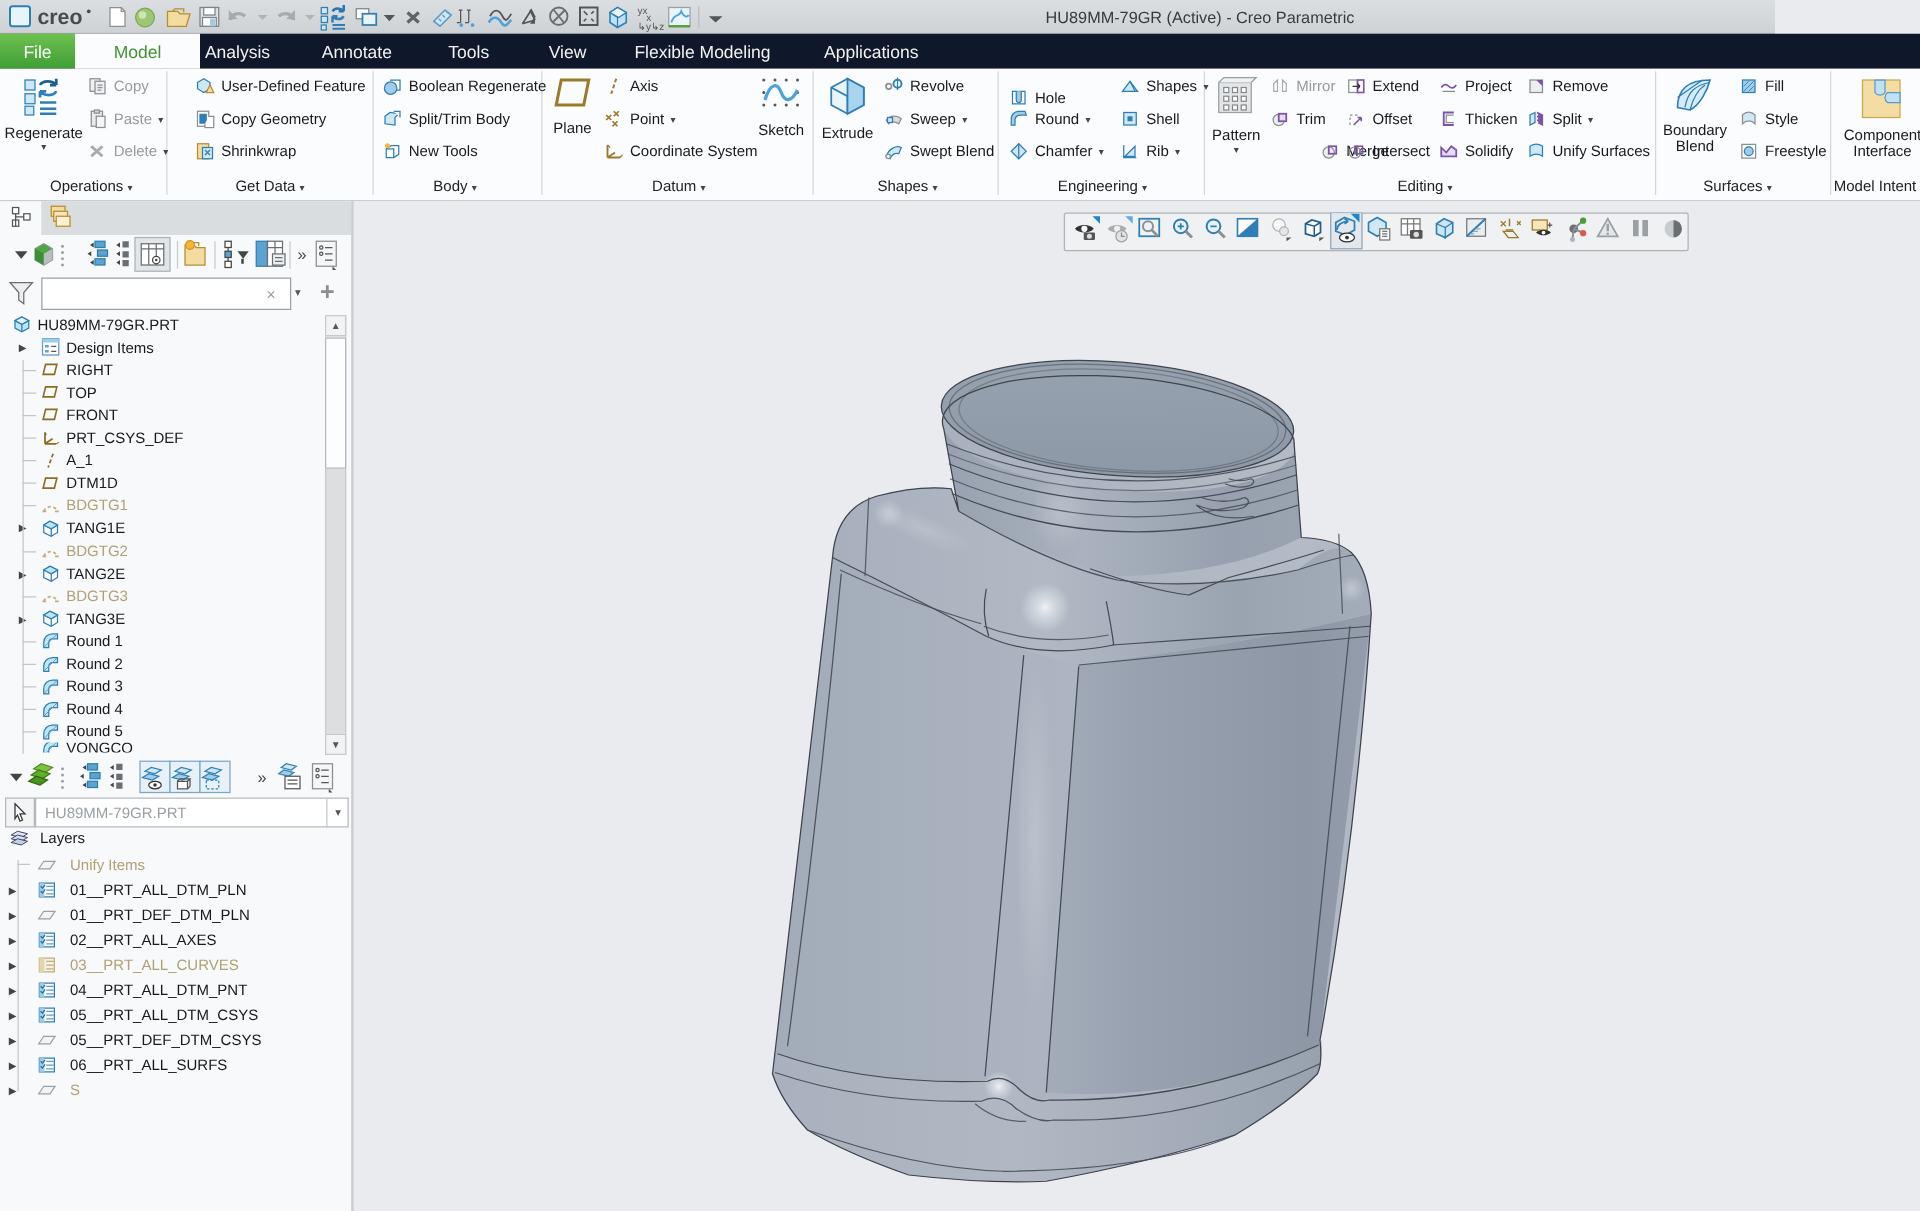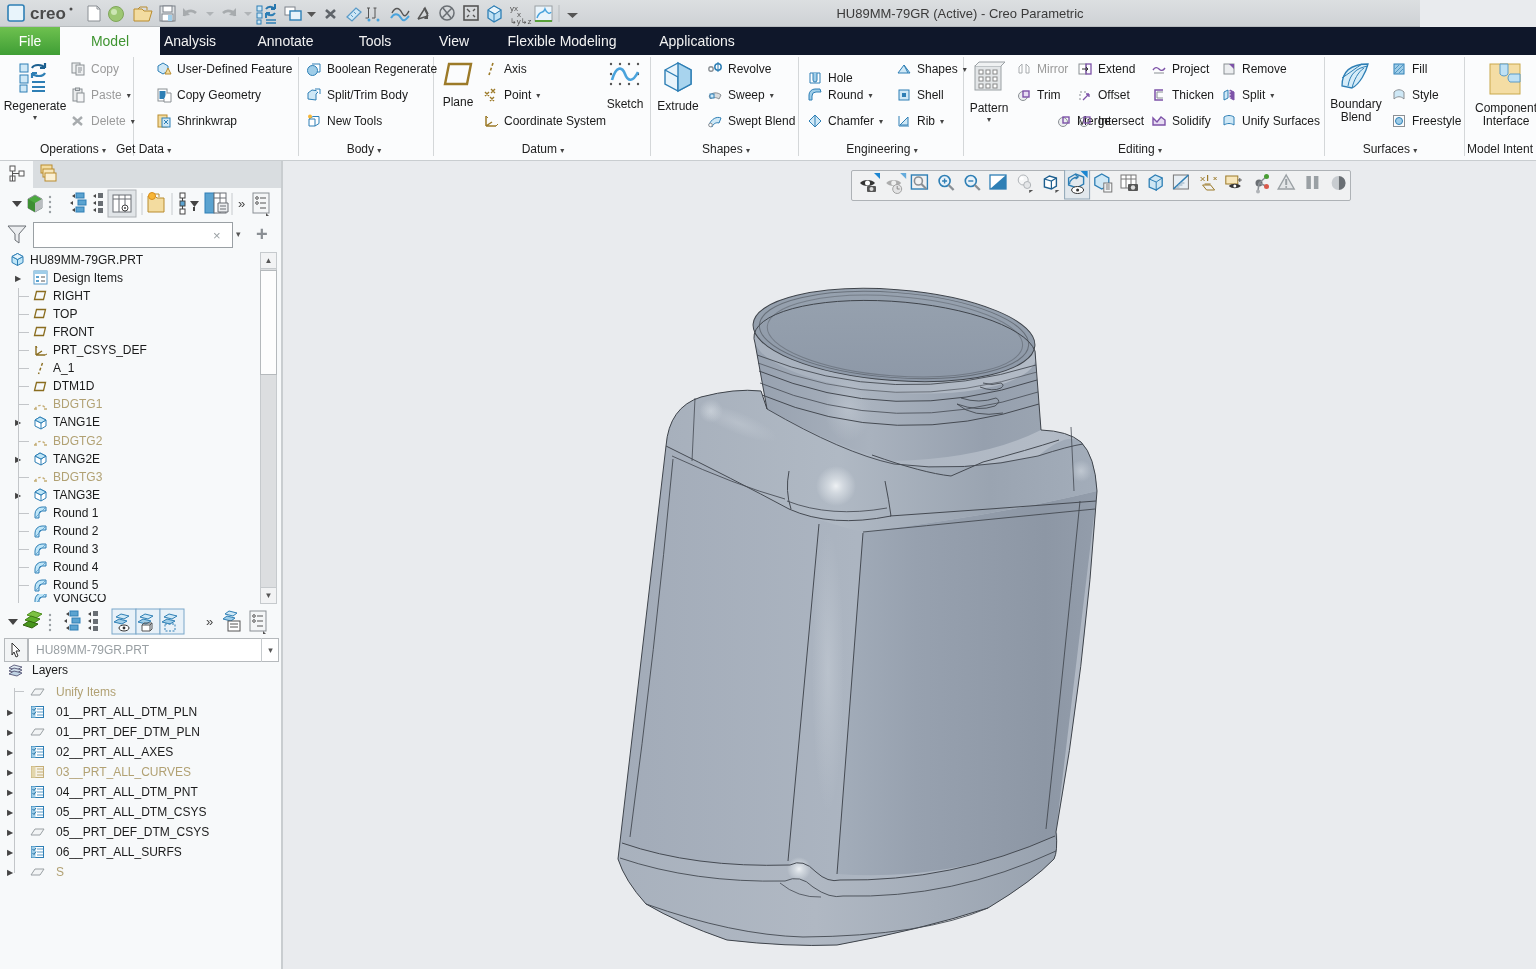--- a/index.html
+++ b/index.html
@@ -156,21 +156,21 @@
       <span>Copy Geometry</span>
     </div>
     <div class="sb" style="left:156px;top:55px">
       <svg width="16" height="16" viewBox="0 0 16 16">
         <rect x="2" y="2" width="9" height="12" fill="#f3dca0" stroke="#b98c2e"></rect>
         <rect x="6" y="5" width="8" height="9" fill="#cfe8f6" stroke="#2e7fb5"></rect>
         <path d="M8 7l4 4M12 7l-4 4" stroke="#2e7fb5"></path>
       </svg>
       <span>Shrinkwrap</span>
     </div>
-    <div class="glabel" style="left:116px;width:200px;text-align:left">Get Data <span class="da">▾</span></div>
+    <div class="glabel" style="left:116px;width:200px;text-align:center">Get Data <span class="da">▾</span></div>
     <div class="sb" style="left:306px;top:3px">
       <svg width="16" height="16" viewBox="0 0 16 16">
         <path d="M6 3h8v8h-3" fill="#fff" stroke="#2e7fb5"></path>
         <circle cx="6.5" cy="9.5" r="5" fill="#9fcde8" stroke="#2e7fb5"></circle>
       </svg>
       <span>Boolean Regenerate</span>
     </div>
     <div class="sb" style="left:306px;top:29px">
       <svg width="16" height="16" viewBox="0 0 16 16">
         <path d="M2 6l4-3 7 1-3 3v6l-8-1z" fill="#cfe8f6" stroke="#2e7fb5"></path>

